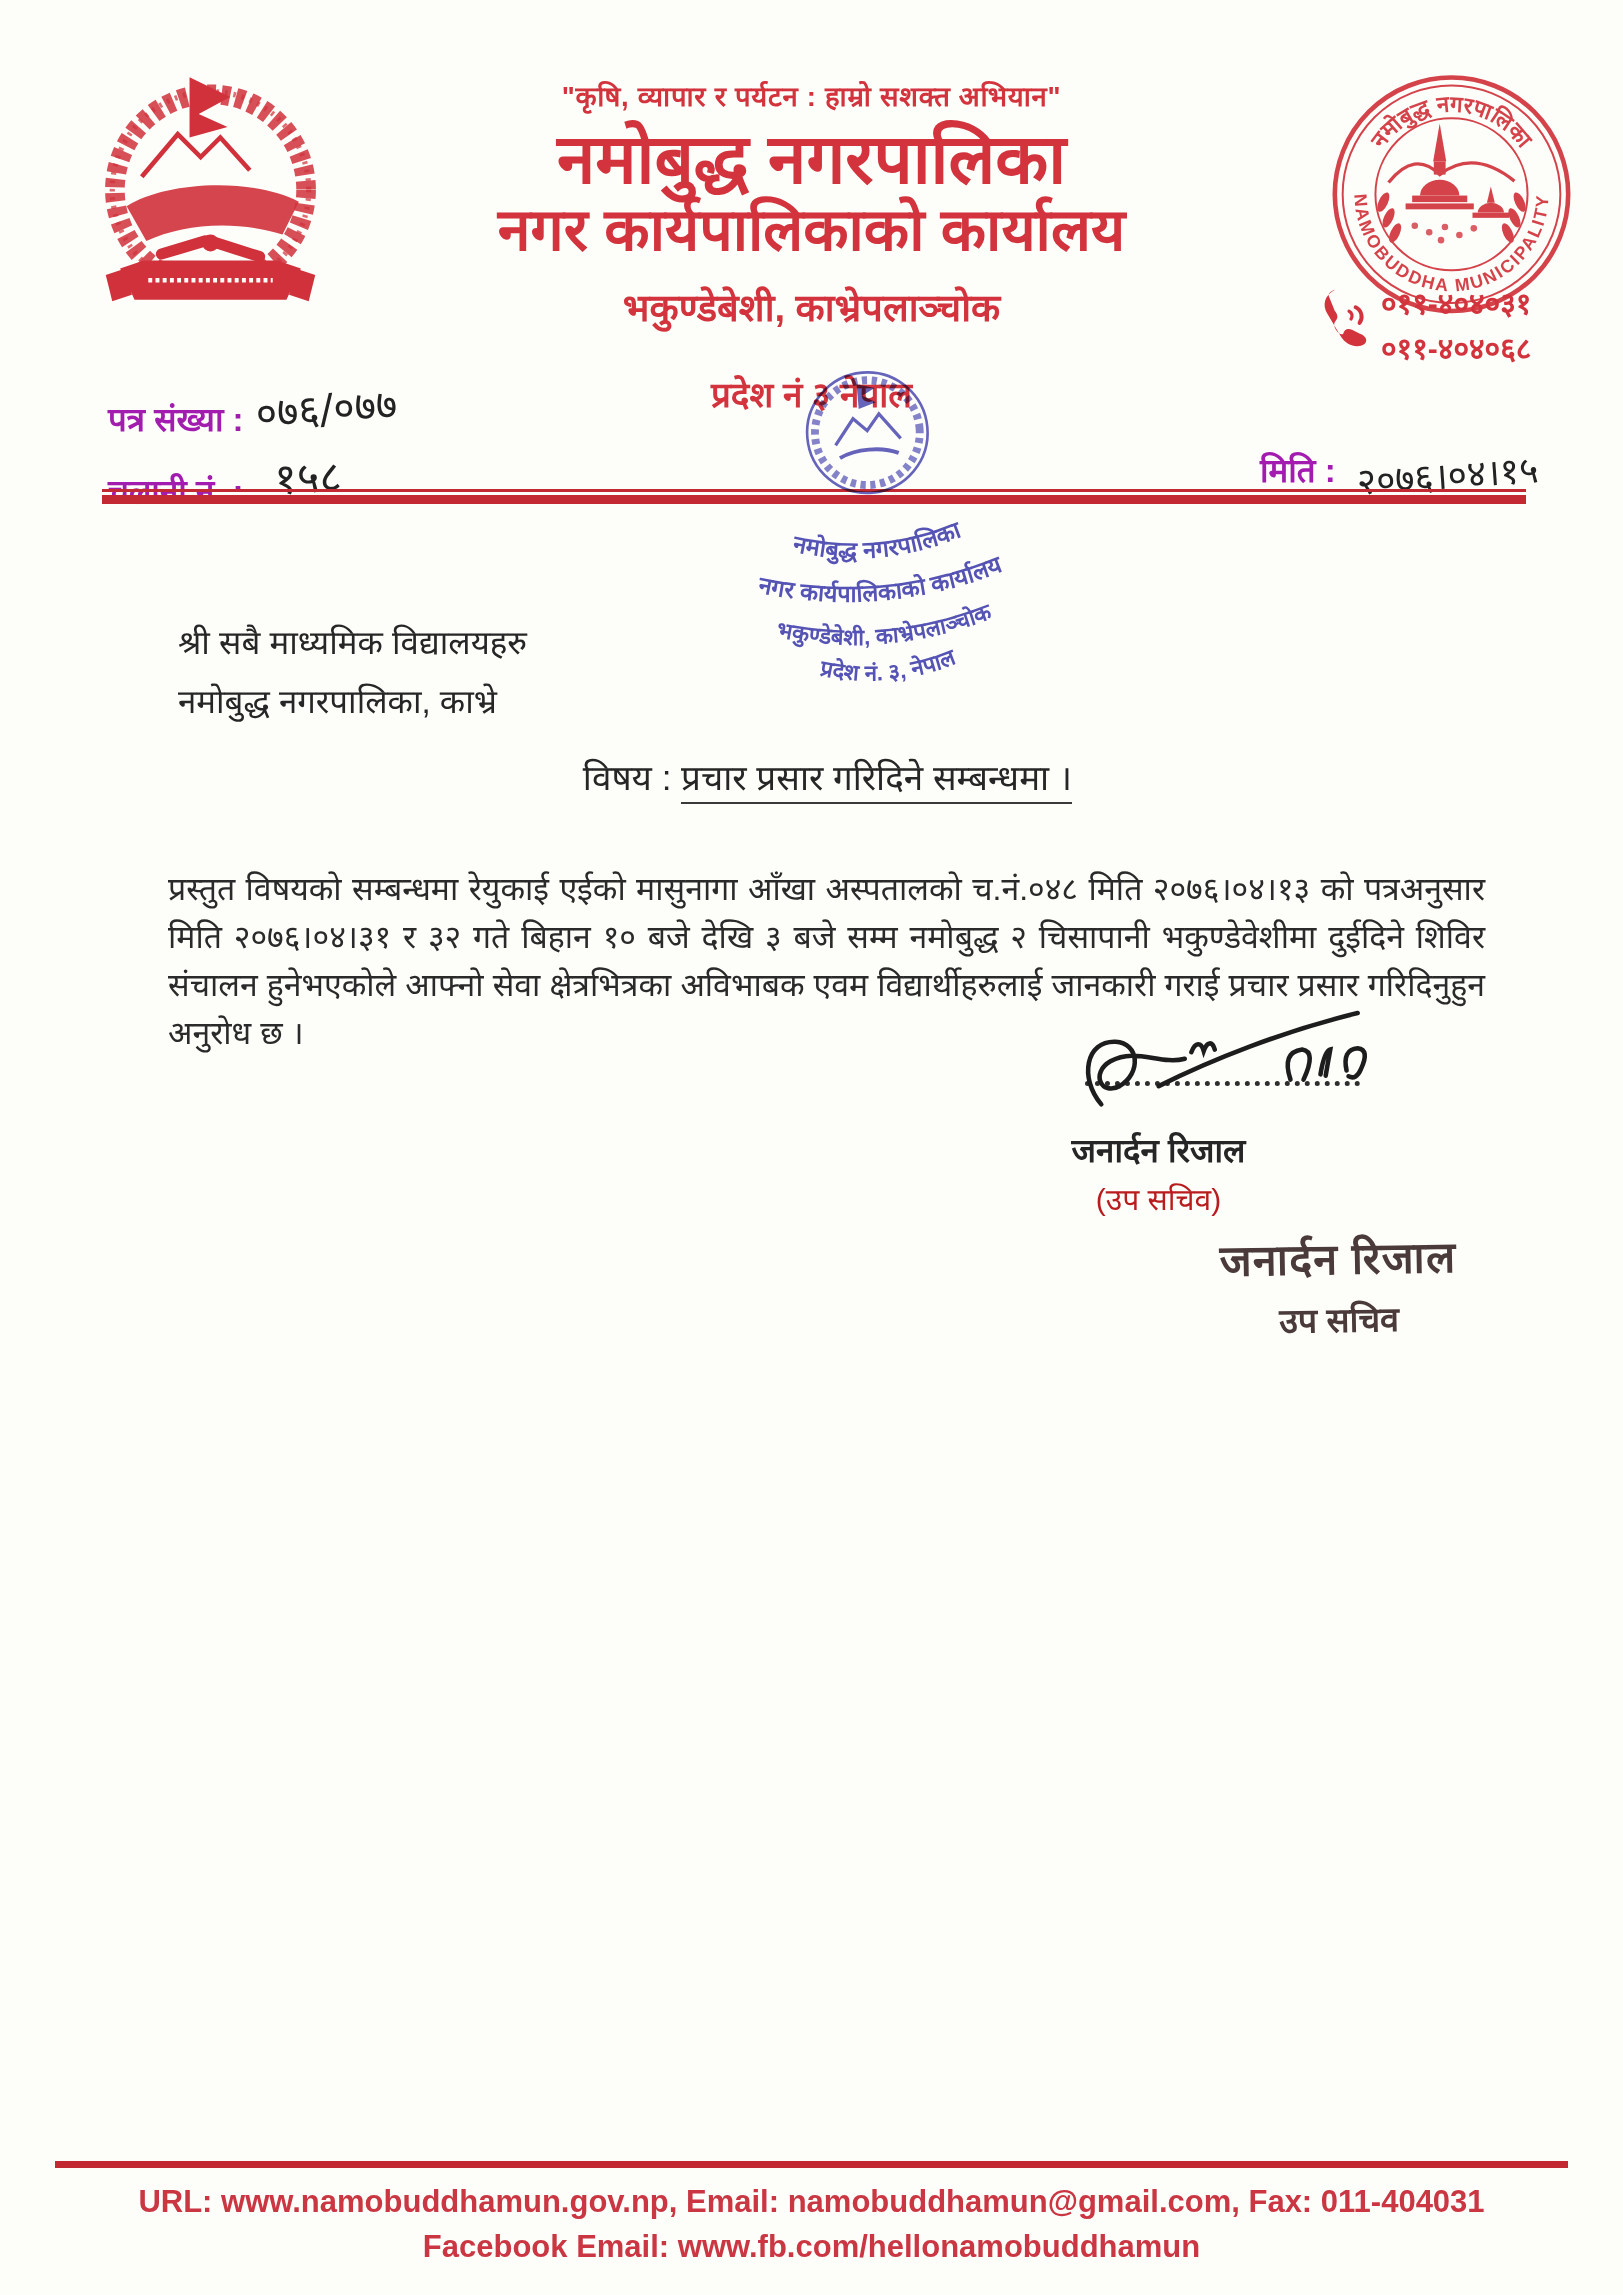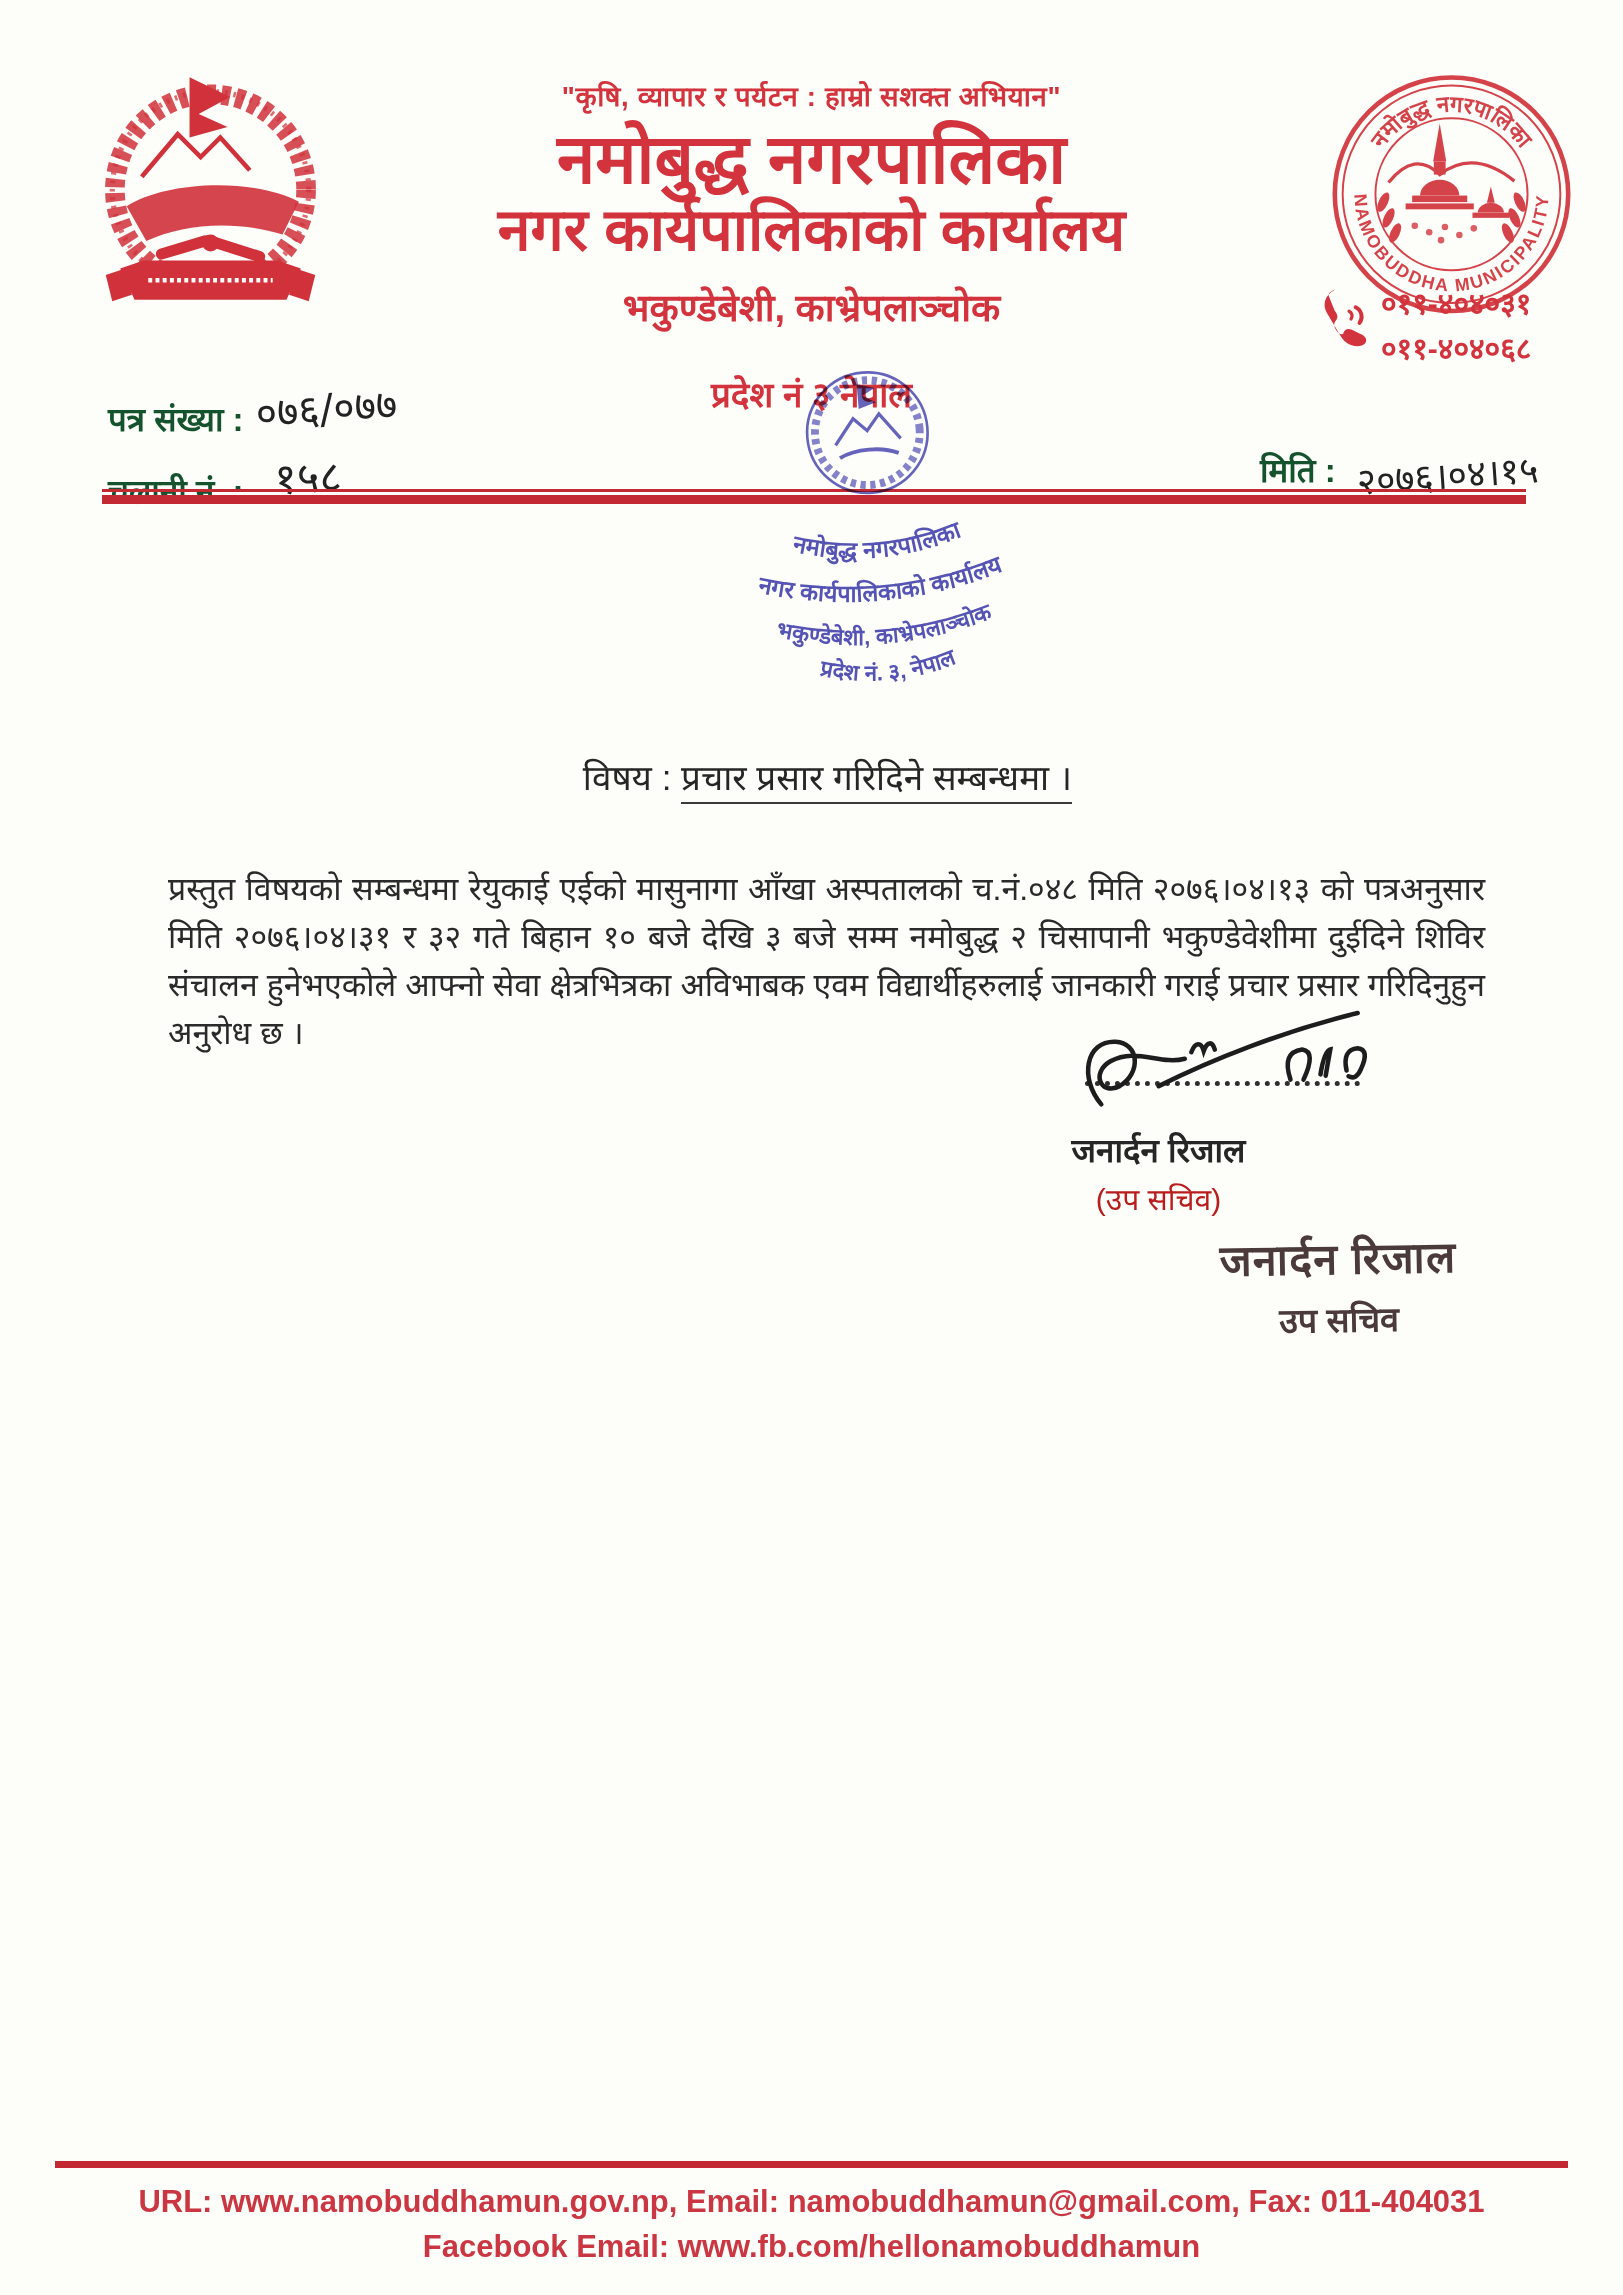--- a/index.html
+++ b/index.html
@@ -15,21 +15,21 @@
   .m-name{font-size:69px;font-weight:800;line-height:1.02;margin-top:10.5px;}
   .o-name{font-size:59px;font-weight:800;line-height:1.0;margin-top:6.5px;}
   .addr{font-size:38px;font-weight:700;margin-top:19.6px;}
   .prov{font-size:35px;font-weight:700;margin-top:38px;}
   .emblem-left{position:absolute;left:86px;top:72px;}
   .seal-right{position:absolute;left:1323px;top:71px;}
   .phones{position:absolute;left:1319px;top:281px;width:275px;}
   .phone-ic{position:absolute;left:0;top:3.9px;}
   .phone-nums{margin-left:62px;color:#d2333c;font-weight:700;font-size:30px;line-height:1.5;white-space:nowrap;}
   
-  .ref-label{color:#14532d;font-weight:700;font-size:33px;white-space:nowrap;}
+  .ref-label{color:#a21caf;font-weight:700;font-size:33px;white-space:nowrap;}
   .hand{font-family:"DejaVu Sans",sans-serif;color:#232323;font-weight:400;}
   .letter-no{position:absolute;left:108px;top:387px;}
   .letter-no .hand{display:inline-block;font-size:41px;transform:rotate(-4deg) translateY(-7.9px);margin-left:9.2px;}
   .chalani{position:absolute;left:108px;top:457px;}
   .chalani .hand{display:inline-block;font-size:43px;transform:rotate(-3deg) translateY(-10.5px);margin-left:29px;}
   .miti{position:absolute;left:1260px;top:442px;white-space:nowrap;}
   .miti .hand{display:inline-block;font-size:37px;transform:rotate(-4deg) translateY(6.5px);margin-left:17px;}
   .rule-thin{position:absolute;left:102px;top:489px;width:1424px;height:2.6px;background:#c22933;}
   .rule-thick{position:absolute;left:102px;top:495px;width:1424px;height:8.5px;background:#c22933;}
   .blue-stamp{position:absolute;left:722px;top:357px;transform:rotate(-5deg);mix-blend-mode:multiply;opacity:.92;z-index:6;}
@@ -185,20 +185,24 @@
       </defs>
       <g fill="#4745b2" font-weight="600">
         <text font-size="36"><textPath href="#bArc1" startOffset="50%" text-anchor="middle">नमोबुद्ध नगरपालिका</textPath></text>
         <text font-size="36"><textPath href="#bArc2" startOffset="50%" text-anchor="middle">नगर कार्यपालिकाको कार्यालय</textPath></text>
         <text font-size="34"><textPath href="#bArc3" startOffset="50%" text-anchor="middle">भकुण्डेबेशी, काभ्रेपलाञ्चोक</textPath></text>
         <text font-size="34"><textPath href="#bArc4" startOffset="50%" text-anchor="middle">प्रदेश नं. ३, नेपाल</textPath></text>
       </g>
     </svg>
   </div>
 
+  <div class="recipient">
+    <div>श्री सबै माध्यमिक विद्यालयहरु</div>
+    <div>नमोबुद्ध नगरपालिका, काभ्रे</div>
+  </div>
 
   <div class="subject">
     <span>विषय : </span><span class="u">प्रचार प्रसार गरिदिने सम्बन्धमा ।</span>
   </div>
 
   <div class="body-par">प्रस्तुत विषयको सम्बन्धमा रेयुकाई एईको मासुनागा आँखा अस्पतालको च.नं.०४८ मिति २०७६।०४।१३ को पत्रअनुसार मिति २०७६।०४।३१ र ३२ गते बिहान १० बजे देखि ३ बजे सम्म नमोबुद्ध २ चिसापानी भकुण्डेवेशीमा दुईदिने शिविर संचालन हुनेभएकोले आफ्नो सेवा क्षेत्रभित्रका अविभाबक एवम विद्यार्थीहरुलाई जानकारी गराई प्रचार प्रसार गरिदिनुहुन अनुरोध छ ।</div>
 
   <div class="sig-svg">
     <svg width="367" height="137" viewBox="0 0 560 210">
       <g stroke="#1d1d1d" stroke-width="7" fill="none" stroke-linecap="round">

